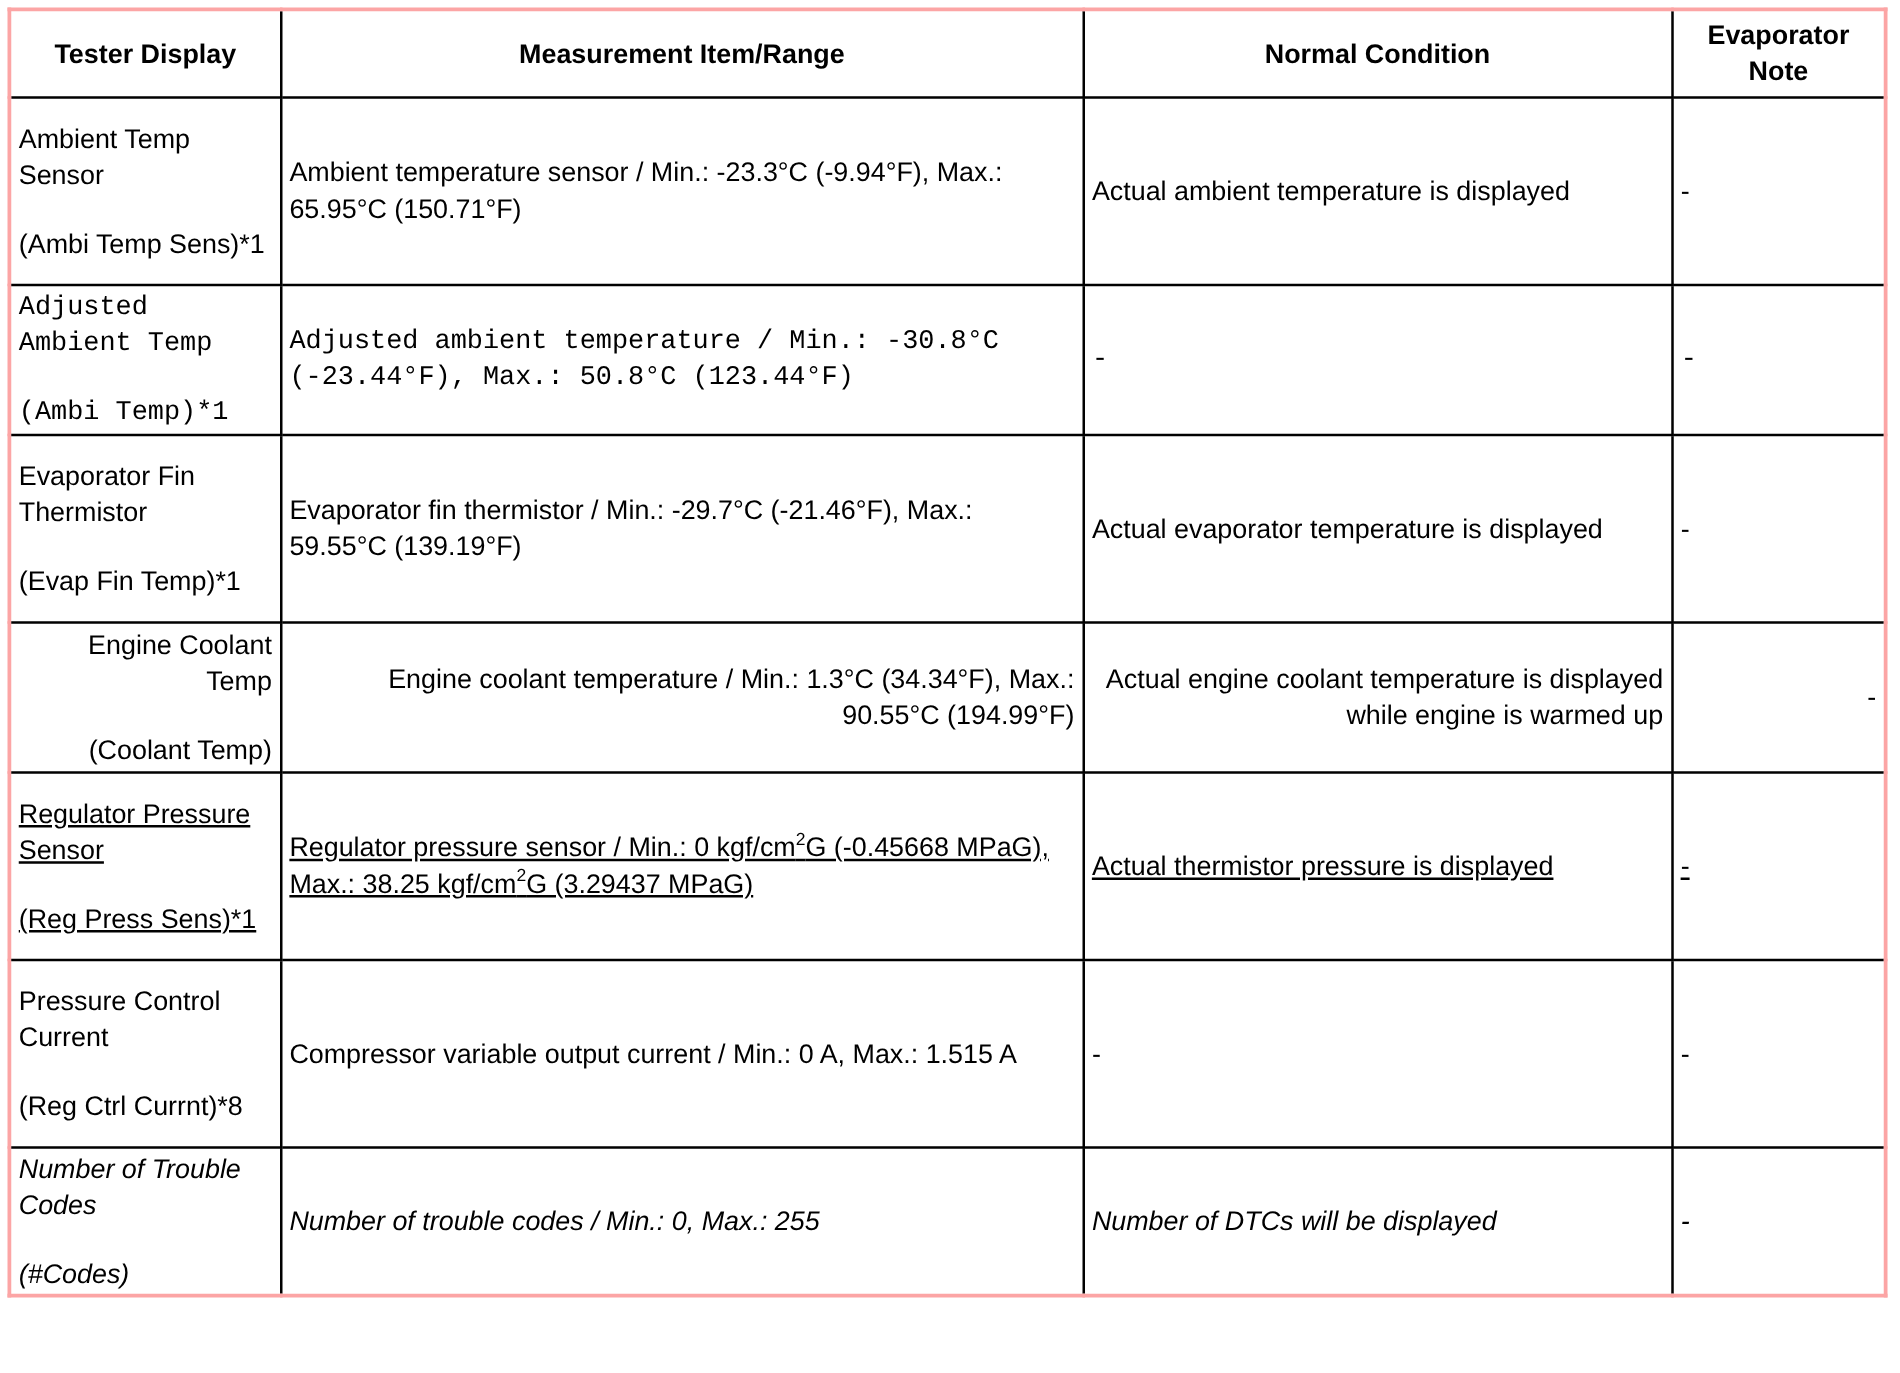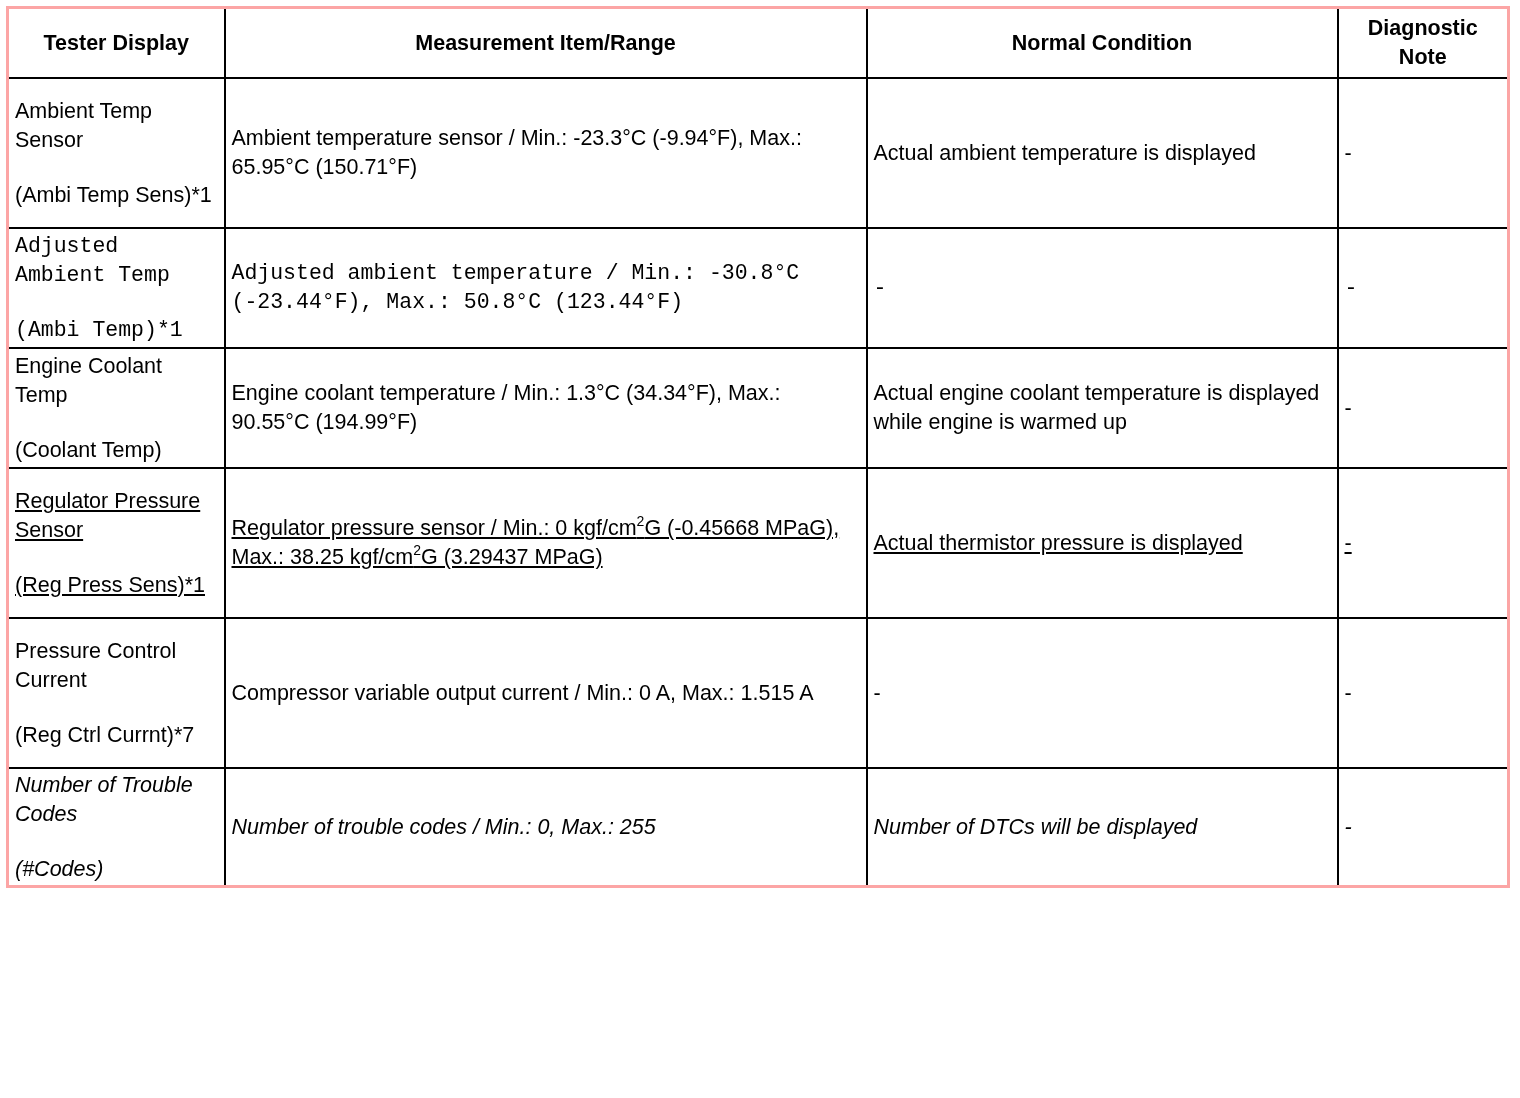--- a/index.html
+++ b/index.html
@@ -41,41 +41,41 @@
     col.c2 { width: 642px; }
     col.c3 { width: 471px; }
     col.c4 { width: 171px; }
     .disp-name, .disp-abbr { display: block; }
     .disp-gap { display: block; height: 26px; }
     td.col-display { padding-left: 5px; padding-top: 6px; padding-bottom: 4px; }
     sup { font-size: 14px; line-height: 0; position: relative; top: -1px; }
     tr.r1 td { height: 148px; margin-top: 18px; }
     tr.r2 td { height: 118px; font-family: Liberation Mono, monospace; }
     tr.r3 td { height: 148px; }
-    tr.r4 td { height: 118px; }
+    tr.r4 td { height: 118px; text-align: right; }
     tr.r5 td { height: 148px; text-decoration: underline; }
     tr.r6 td { height: 148px; }
     tr.r7 td { height: 116px; font-style: italic; }
   </style>
 </head>
 <body>
 
 <table class="spec">
   <colgroup>
     <col class="c1">
       <col class="c2">
       <col class="c3">
       <col class="c4">
   </colgroup>
   <thead>
     <tr>
       <th>Tester Display</th>
       <th>Measurement Item/Range</th>
       <th>Normal Condition</th>
-      <th style="padding:0 14px;">Diagnostic Note</th>
+      <th style="padding:0 14px;">Evaporator Note</th>
     </tr>
   </thead>
   <tbody>
     <tr class="r1">
       <td class="col-display">
         <span class="disp-name">Ambient Temp Sensor</span>
         <span class="disp-gap"></span>
         <span class="disp-abbr">(Ambi Temp Sens)*1</span>
       </td>
       <td>Ambient temperature sensor / Min.: -23.3°C (-9.94°F), Max.: 65.95°C (150.71°F)</td>
@@ -83,20 +83,30 @@
       <td>-</td>
     </tr>
     <tr class="r2">
       <td class="col-display">
         <span class="disp-name">Adjusted Ambient Temp</span>
         <span class="disp-gap"></span>
         <span class="disp-abbr">(Ambi Temp)*1</span>
       </td>
       <td>Adjusted ambient temperature / Min.: -30.8°C (-23.44°F), Max.: 50.8°C (123.44°F)</td>
       <td>-</td>
+      <td>-</td>
+    </tr>
+    <tr class="r3">
+      <td class="col-display">
+        <span class="disp-name">Evaporator Fin Thermistor</span>
+        <span class="disp-gap"></span>
+        <span class="disp-abbr">(Evap Fin Temp)*1</span>
+      </td>
+      <td>Evaporator fin thermistor / Min.: -29.7°C (-21.46°F), Max.: 59.55°C (139.19°F)</td>
+      <td>Actual evaporator temperature is displayed</td>
       <td>-</td>
     </tr>
     <tr class="r4">
       <td class="col-display">
         <span class="disp-name">Engine Coolant Temp</span>
         <span class="disp-gap"></span>
         <span class="disp-abbr">(Coolant Temp)</span>
       </td>
       <td>Engine coolant temperature / Min.: 1.3°C (34.34°F), Max.: 90.55°C (194.99°F)</td>
       <td>Actual engine coolant temperature is displayed while engine is warmed up</td>
@@ -109,21 +119,21 @@
         <span class="disp-abbr">(Reg Press Sens)*1</span>
       </td>
       <td><span>Regulator pressure sensor / Min.: 0 kgf/cm</span><sup>2</sup><span>G (-0.45668 MPaG), Max.: 38.25 kgf/cm</span><sup>2</sup><span>G (3.29437 MPaG)</span></td>
       <td>Actual thermistor pressure is displayed</td>
       <td>-</td>
     </tr>
     <tr class="r6">
       <td class="col-display">
         <span class="disp-name">Pressure Control Current</span>
         <span class="disp-gap"></span>
-        <span class="disp-abbr">(Reg Ctrl Currnt)*7</span>
+        <span class="disp-abbr">(Reg Ctrl Currnt)*8</span>
       </td>
       <td>Compressor variable output current / Min.: 0 A, Max.: 1.515 A</td>
       <td>-</td>
       <td>-</td>
     </tr>
     <tr class="r7">
       <td class="col-display">
         <span class="disp-name">Number of Trouble Codes</span>
         <span class="disp-gap"></span>
         <span class="disp-abbr">(#Codes)</span>

